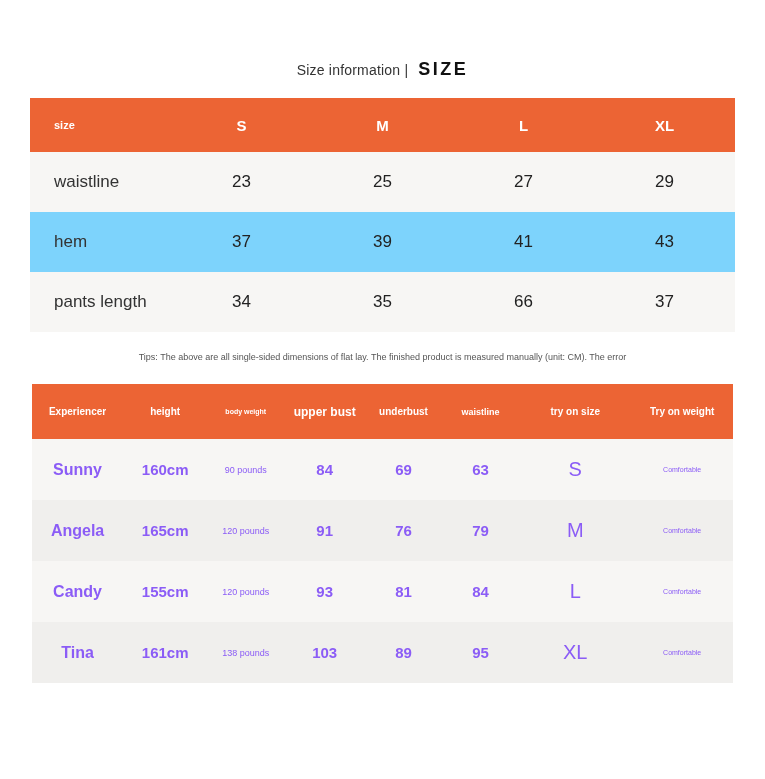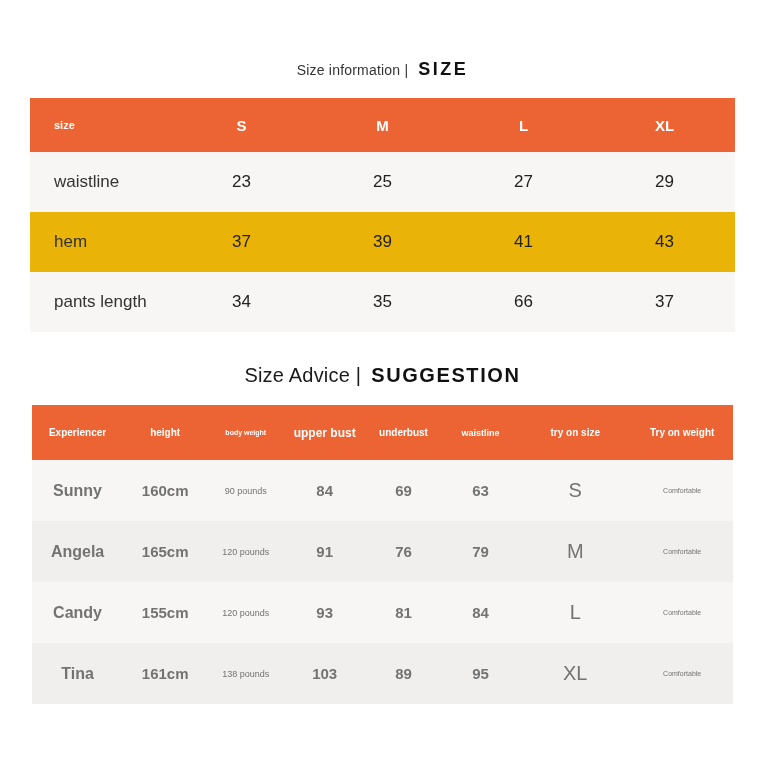--- a/index.html
+++ b/index.html
@@ -79,21 +79,21 @@
   }
   table.size-table tbody td {
     height: 58px;
     text-align: center;
     font-size: 17px;
     color: #222;
     background: #f7f6f4;
     vertical-align: middle;
   }
   table.size-table tbody tr.alt td {
-    background: #eab308;
+    background: #7dd3fc;
   }
   table.size-table tbody td.first-col {
     text-align: left;
     padding-left: 24px;
     color: #333;
   }
   td.label-md { font-size: 11px; }
   td.label-lg { font-size: 13px; }
   td.label-sm { font-size: 8px; }
 
@@ -126,21 +126,21 @@
   .th-sm { font-size: 10px; }
   .th-md { font-size: 12px; }
   .th-lg { font-size: 10px; }
   .th-xxs { font-size: 7px; }
 
   table.advice-table tbody td {
     height: 59px;
     text-align: center;
     vertical-align: middle;
     background: #f7f6f4;
-    color: #737373;
+    color: #8b5cf6;
   }
   table.advice-table tbody tr.alt td {
     background: #f0efed;
   }
   .c-name { font-size: 16px; font-weight: bold; }
   .c-height { font-size: 15px; font-weight: bold; }
   .c-weight { font-size: 9px; color: #333; }
   .c-num { font-size: 15px; font-weight: bold; }
   .c-size { font-size: 20px; }
   .c-effect { font-size: 7px; color: #333; }
@@ -186,26 +186,23 @@
           <td>34</td>
           <td>35</td>
           <td>66</td>
           <td>37</td>
         </tr>
       </tbody>
     </table>
   </div>
 
   <div class="tips">
-  </div>
-
-  <div class="heading" id="advice-heading">
-    <span class="h-label">Size Advice |</span>
-    <span class="h-strong">SUGGESTION</span>
-  </div>
+    <div>Tips: The above are all single-sided dimensions of flat lay. The finished product is measured manually (unit: CM). The error</div>
+  </div>
+
 
   <div class="advice-table-wrap">
     <table class="advice-table">
       <colgroup>
         <col style="width:13%">
         <col style="width:12%">
         <col style="width:11%">
         <col style="width:11.5%">
         <col style="width:11%">
         <col style="width:11%">

